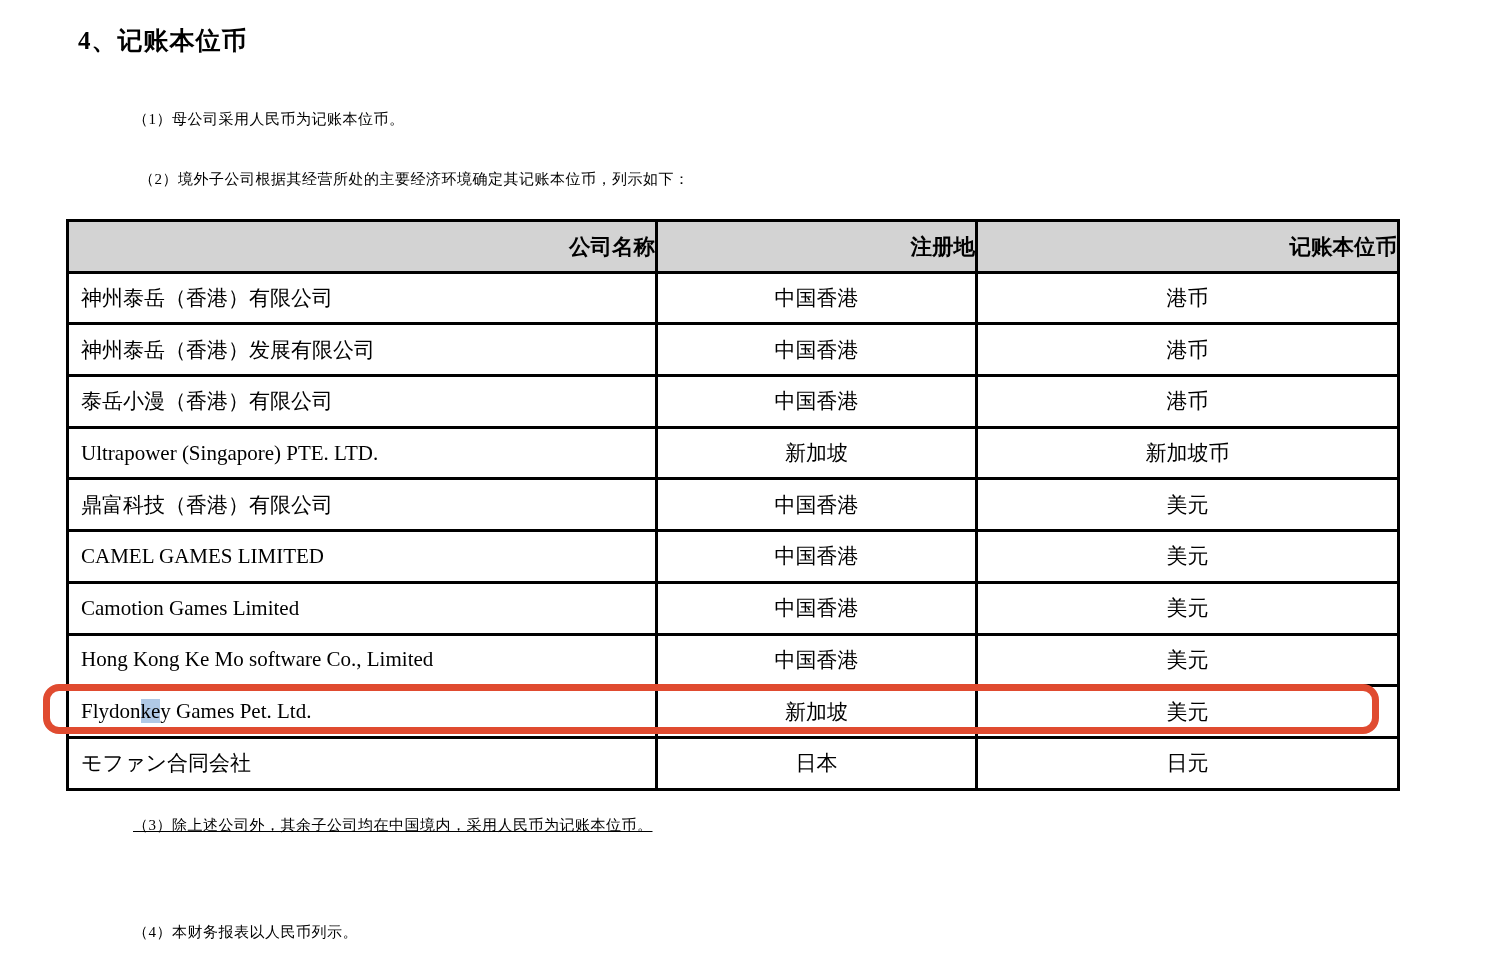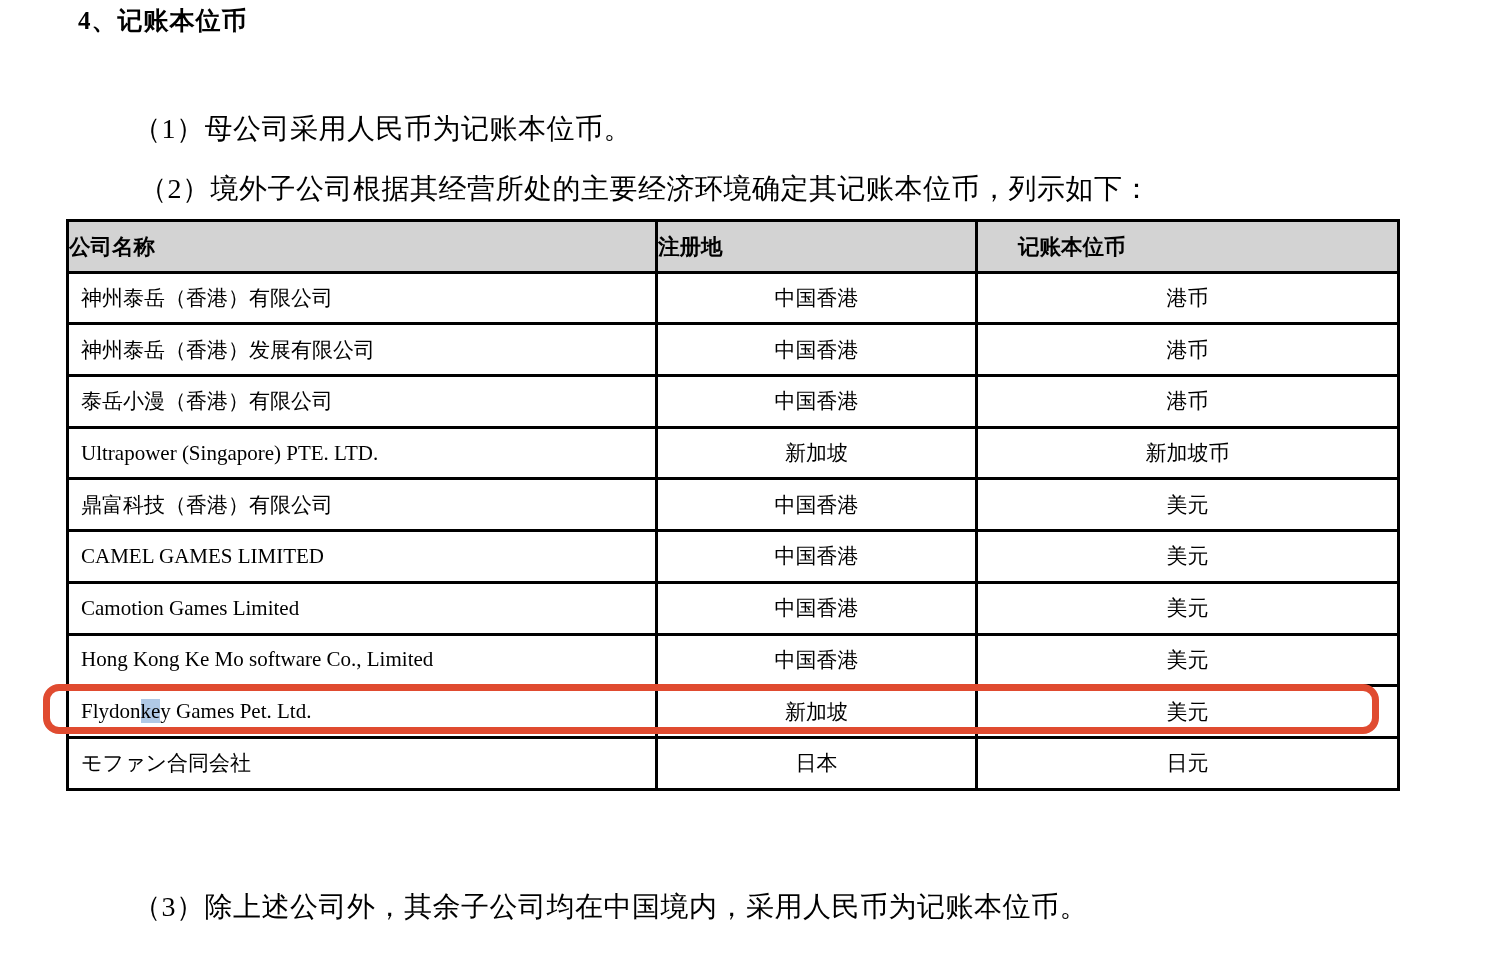--- a/index.html
+++ b/index.html
@@ -11,35 +11,35 @@
   .page {
     position: relative;
     width: 1504px;
     height: 964px;
     background: #ffffff;
     overflow: hidden;
   }
   .section-title {
     position: absolute;
     left: 78px;
-    top: 4px;
+    top: 24px;
     font-size: 25px;
     font-weight: bold;
     letter-spacing: 1px;
   }
   .para {
     position: absolute;
     left: 133px;
-    font-size: 28px;
+    font-size: 15px;
     letter-spacing: 0.5px;
     white-space: nowrap;
   }
   .p1 { top: 110px; }
   .p2 { top: 170px; margin-left: 6px; }
-  .p3 { top: 888px; }
+  .p3 { top: 816px; text-decoration: underline; }
   .p4 { top: 923px; }
 
   table.subs {
     position: absolute;
     left: 66px;
     top: 219px;
     width: 1331px;
     border-collapse: collapse;
     table-layout: fixed;
   }
@@ -47,21 +47,21 @@
     border: 3px solid #000000;
     height: 51.7px;
     font-size: 21px;
     vertical-align: middle;
     overflow: hidden;
     white-space: nowrap;
   }
   table.subs th {
     font-weight: bold;
     font-size: 21.5px;
-    text-align: left;
+    text-align: right;
   }
   td.c-name { text-align: left; padding-left: 12px; }
   td.c-center { text-align: center; }
 
   .red-box {
     position: absolute;
     left: 43px;
     top: 684px;
     width: 1336px;
     height: 50px;
@@ -145,14 +145,15 @@
         <td class="c-name">モファン合同会社</td>
         <td class="c-center">日本</td>
         <td class="c-center">日元</td>
       </tr>
     </tbody>
   </table>
 
   <div class="red-box" style="border-color: rgb(224, 75, 48);"></div>
 
   <div class="para p3">（3）除上述公司外，其余子公司均在中国境内，采用人民币为记账本位币。</div>
+  <div class="para p4">（4）本财务报表以人民币列示。</div>
 
 </div>
 
 </body></html>

